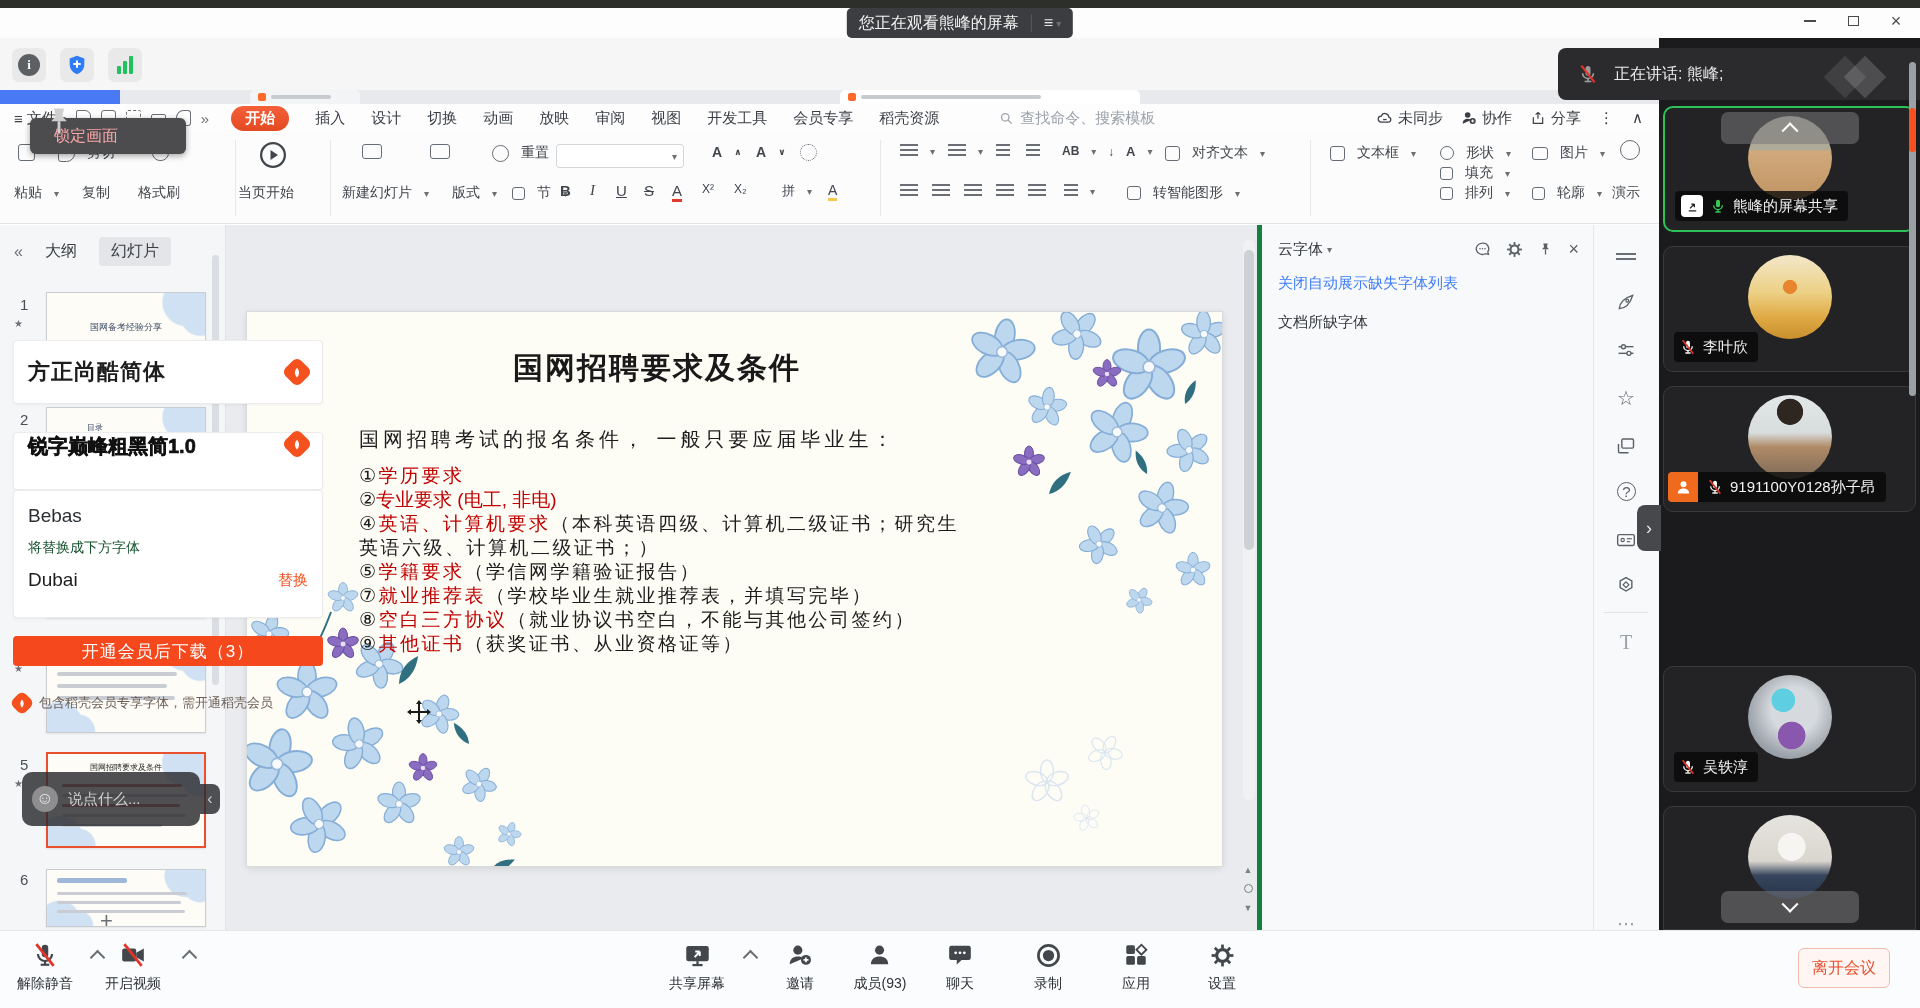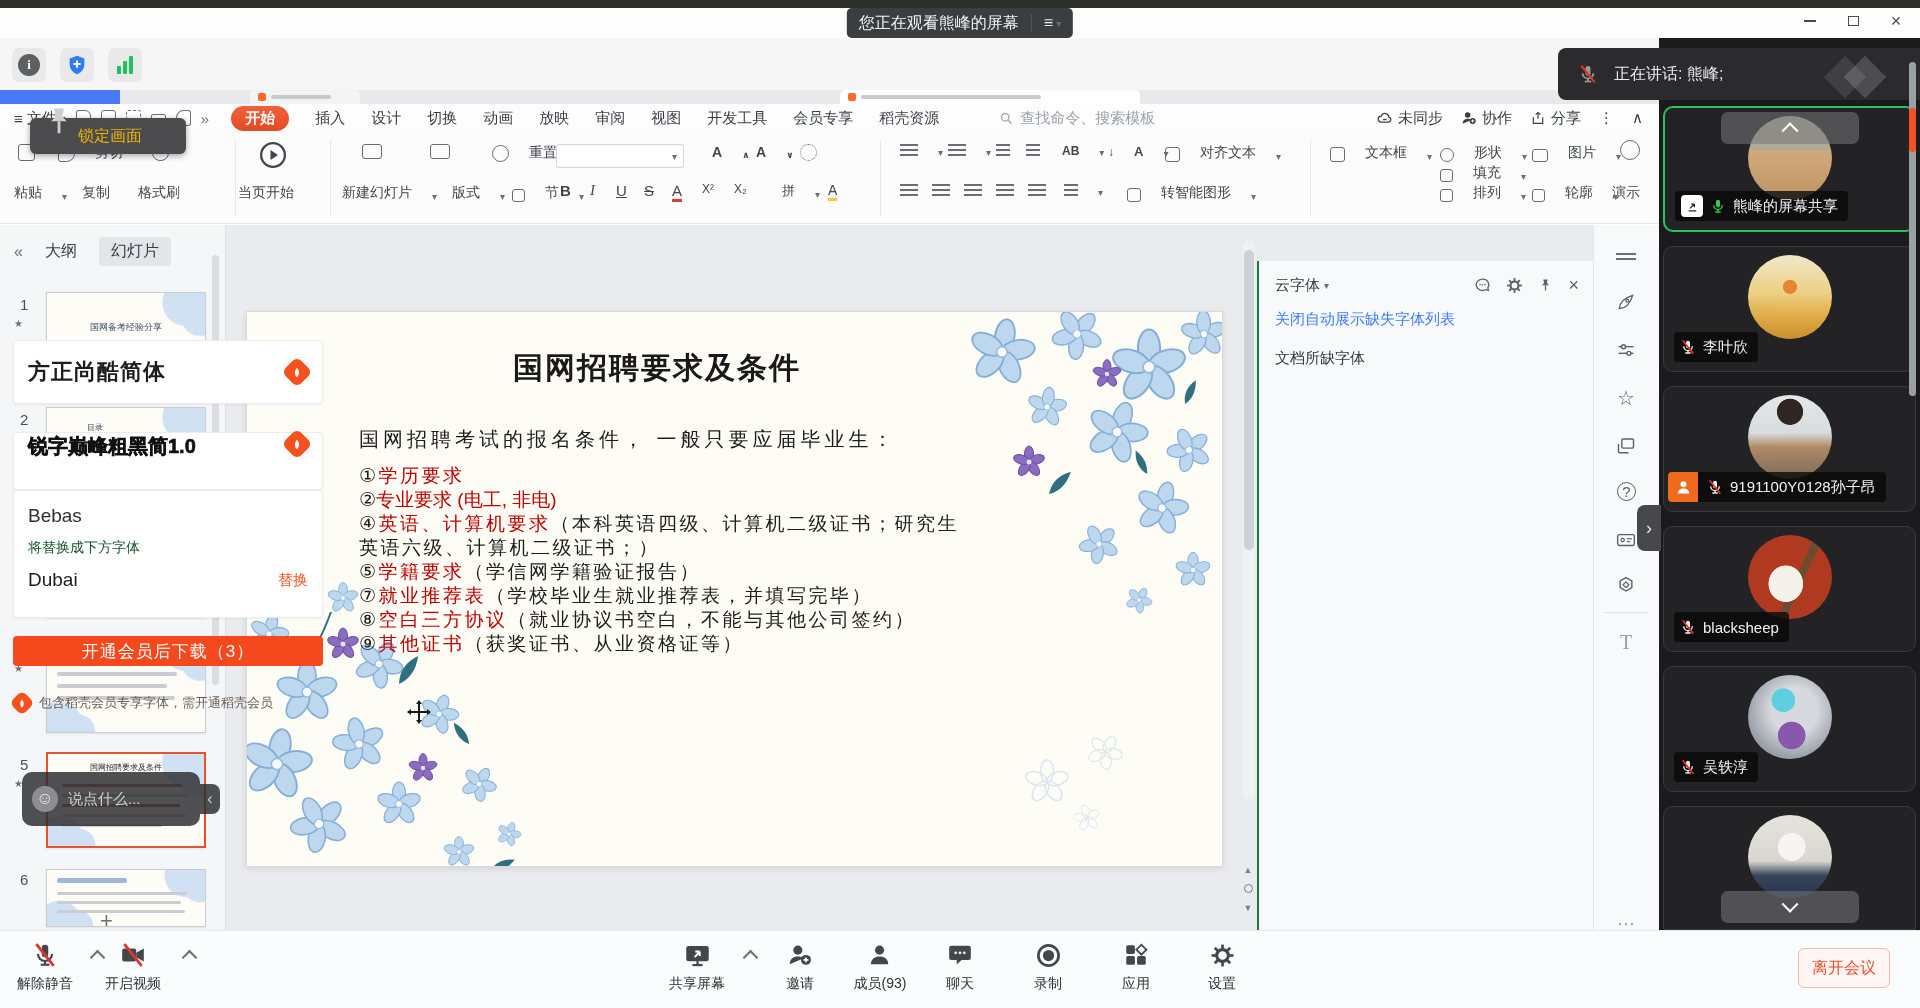--- a/index.html
+++ b/index.html
@@ -35,29 +35,29 @@
   .file-btn{display:flex;align-items:center;gap:4px;color:#3c4045;}
   .mini-doc{width:15px;height:16px;border:1.5px solid #6b7076;border-radius:2px;}
   .mini-doc.fold{border-radius:2px 6px 2px 2px;}
   .wtabs{display:flex;align-items:center;gap:26px;margin-left:22px;}
   .wtab{color:#3a3f45;cursor:default;}
   .wtab.active{background:linear-gradient(#f4603a,#e34a22);color:#fff;border-radius:14px;padding:3px 14px;font-weight:bold;}
   .searchbox{display:flex;align-items:center;gap:6px;color:#9aa1a8;margin-left:60px;}
   .mb-right{display:flex;align-items:center;gap:18px;margin-left:auto;padding-right:16px;color:#3c4045;}
   .mb-right .it{display:flex;align-items:center;gap:5px;}
   .ribbon{left:0;top:132px;width:1659px;height:92px;background:#fcfcfd;border-bottom:1px solid #e2e4e7;}
-  .rb{position:absolute;display:flex;align-items:flex-end;gap:20px;color:#41464c;font-size:14px;white-space:nowrap;}
+  .rb{position:absolute;display:flex;align-items:center;gap:12px;color:#41464c;font-size:14px;white-space:nowrap;}
   .caret{font-size:10px;color:#6b7076;}
   .gibox{width:17px;height:17px;border:1.6px solid #666c73;border-radius:3px;}
   .gi-lines{width:18px;height:14px;background:repeating-linear-gradient(#6a6f75 0 2px,transparent 2px 5px);}
   .vdiv{position:absolute;top:8px;width:1px;height:76px;background:#e6e8ea;}
   .fontsel{position:absolute;width:128px;height:24px;border:1px solid #d4d7da;border-radius:3px;background:#fff;
     display:flex;align-items:center;justify-content:flex-end;padding-right:6px;color:#8b9096;font-size:10px;}
-  .tooltip-lock{left:30px;top:118px;width:156px;height:36px;background:#4c4c4f;border-radius:6px;color:#eab308;
-    font-size:16px;display:flex;align-items:center;padding-left:48px;box-shadow:0 2px 6px rgba(0,0,0,.35);z-index:40;}
+  .tooltip-lock{left:30px;top:118px;width:156px;height:36px;background:#4c4c4f;border-radius:6px;color:#fca5a5;
+    font-size:16px;display:flex;align-items:center;padding-left:24px;box-shadow:0 2px 6px rgba(0,0,0,.35);z-index:40;}
   .pinwrap{position:absolute;left:12px;top:-16px;}
   
   .workspace{left:0;top:225px;width:1659px;height:705px;background:#e9ebee;}
   .leftpanel{left:0;top:225px;width:226px;height:705px;background:#f5f6f8;border-right:1px solid #e0e2e5;}
   .lp-head{display:flex;align-items:center;gap:18px;padding:12px 0 8px 14px;font-size:16px;color:#3c4045;}
   .lp-tab.active{background:#e3e5e8;border-radius:4px;padding:4px 12px;}
   .lp-tab{padding:4px 4px;}
   .thumb{position:absolute;left:46px;width:160px;height:96px;background:#fdfcf6;border:1px solid #c9ccd1;
     box-shadow:0 1px 2px rgba(0,0,0,.08);overflow:hidden;}
   .thumb.sel{border:2px solid #e8502e;}
@@ -80,21 +80,21 @@
     color:#191919;letter-spacing:2px;}
   .s-intro{position:absolute;left:112px;top:114px;font-size:20px;color:#1d1d1d;letter-spacing:4px;}
   .s-list{position:absolute;left:112px;top:152px;width:606px;font-size:19px;line-height:24px;color:#1d1d1d;}
   .s-list .ln{letter-spacing:2.5px;}
   .s-list .red{color:#c00000;}
   .cv-scroll{left:1243px;top:240px;width:12px;height:560px;background:#f0f1f2;border-radius:6px;}
   .cv-thumb{left:1244px;top:250px;width:10px;height:300px;background:#cdd0d4;border-radius:5px;}
   .cv-btn{left:1240px;width:16px;height:16px;color:#7b8085;font-size:9px;display:flex;align-items:center;justify-content:center;}
   .cv-dot{left:1244px;width:9px;height:9px;border:1.5px solid #7b8085;border-radius:50%;}
   
-  .fontpanel{left:1257px;top:225px;width:336px;height:705px;background:#f8f9fb;border-left:2px solid #15803d;margin-top:36px;}
+  .fontpanel{left:1257px;top:225px;width:336px;height:705px;background:#f8f9fb;border-left:5px solid #15803d;}
   .fp-head{display:flex;align-items:center;padding:14px 14px 0 16px;font-size:15px;color:#33373c;gap:4px;}
   .fp-icons{margin-left:auto;display:flex;gap:15px;color:#5c6166;align-items:center;}
   .fp-link{padding:14px 0 0 16px;font-size:15px;color:#3d7cfa;}
   .fp-missing{padding:20px 0 0 16px;font-size:15px;color:#33373c;}
   .fp-card{position:absolute;left:13px;width:310px;background:#fff;border:1px solid #ececee;border-radius:4px;
     box-shadow:0 1px 3px rgba(0,0,0,.05);}
   .badge-leaf{width:22px;height:22px;background:#f4511e;border-radius:6px;transform:rotate(45deg);
     display:flex;align-items:center;justify-content:center;}
   .badge-leaf svg{transform:rotate(-45deg);}
   .fp-btn{position:absolute;left:13px;top:411px;width:310px;height:30px;background:#f5481d;border-radius:4px;color:#fff;
@@ -901,30 +901,20 @@
             <use href="#i-person"></use>
           </svg>
         </span>
       <svg width="16" height="16" style="color:#f2f2f2">
           <use href="#i-mic"></use>
           <use href="#i-slash"></use>
         </svg>
       <span class="pname">9191100Y0128孙子昂</span>
     </div>
   </div>
-  <div class="mtile" style="top:526px">
-    <div class="avatar av4"></div>
-    <div class="chip">
-      <svg width="16" height="16" style="color:#f2f2f2">
-          <use href="#i-mic"></use>
-          <use href="#i-slash"></use>
-        </svg>
-      <span class="pname">blacksheep</span>
-    </div>
-  </div>
   <div class="mtile" style="top:666px">
     <div class="avatar av5"></div>
     <div class="chip">
       <svg width="16" height="16" style="color:#f2f2f2">
           <use href="#i-mic"></use>
           <use href="#i-slash"></use>
         </svg>
       <span class="pname">吴轶淳</span>
     </div>
   </div>

